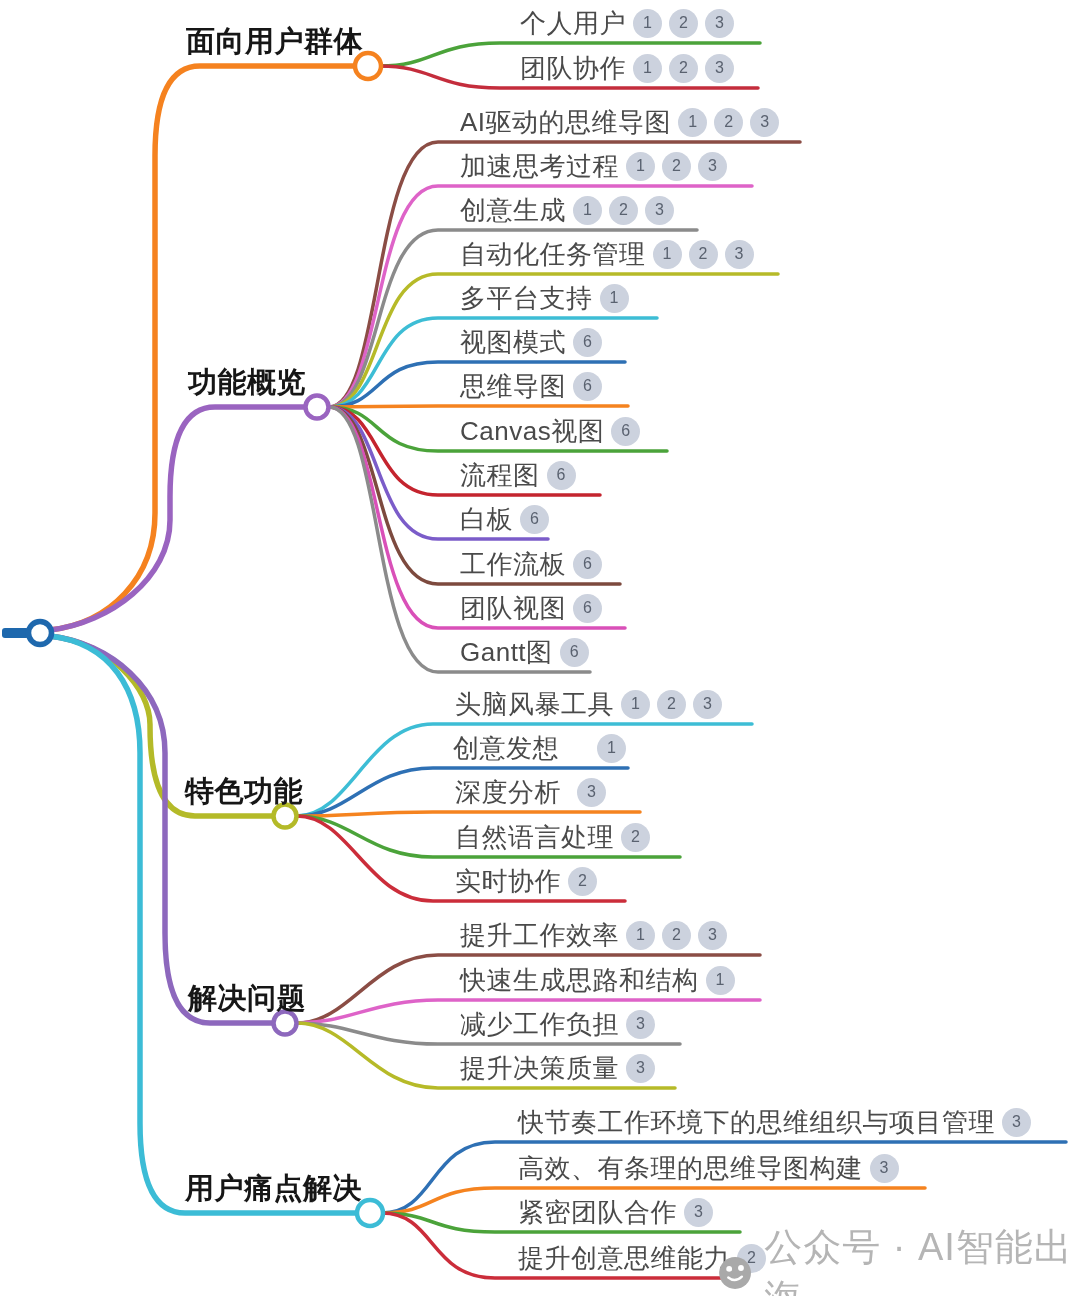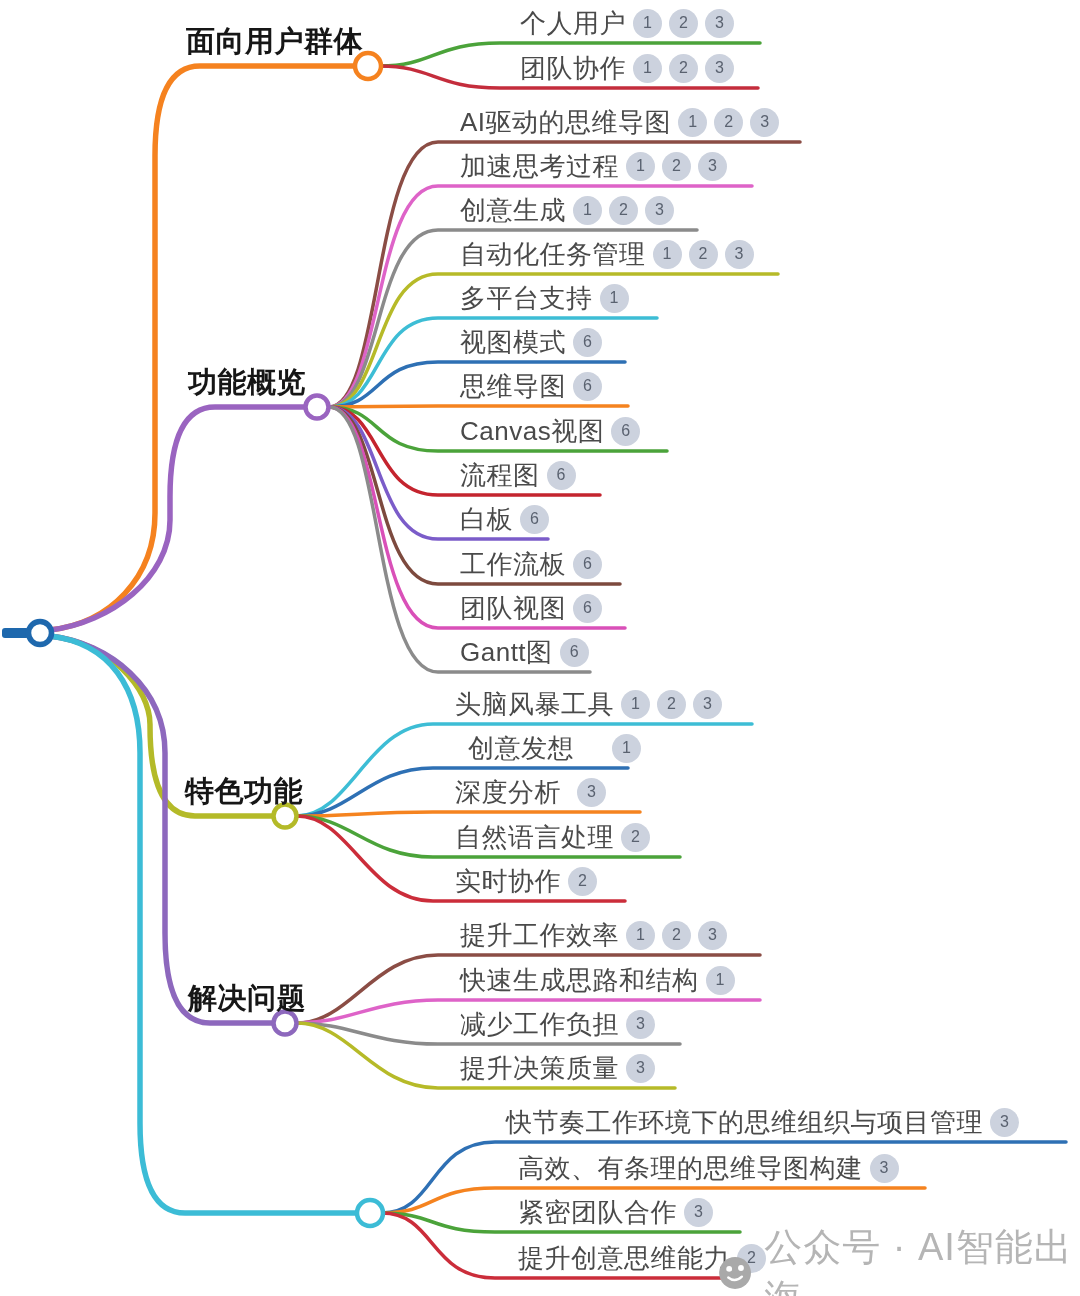--- a/index.html
+++ b/index.html
@@ -145,21 +145,21 @@
       </div>
       <div class="node-label" style="left: 188px; top: 365px;">
         <span class="branch-label">功能概览</span>
       </div>
       <div class="node-label child-label" style="left: 455px; top: 686px; justify-content: space-between;">
         <span class="txt">头脑风暴工具</span>
         <span class="badge">1</span>
         <span class="badge">2</span>
         <span class="badge">3</span>
       </div>
-      <div class="node-label child-label" style="left: 468px; top: 730px; gap: 38px;">
+      <div class="node-label child-label" style="left: 453px; top: 730px; gap: 38px;">
         <span class="txt">创意发想</span>
         <span class="badge">1</span>
       </div>
       <div class="node-label child-label" style="left: 455px; top: 774px; gap: 16px;">
         <span class="txt">深度分析</span>
         <span class="badge">3</span>
       </div>
       <div class="node-label child-label" style="left: 455px; top: 819px;">
         <span class="txt">自然语言处理</span>
         <span class="badge">2</span>
@@ -185,35 +185,38 @@
         <span class="txt">减少工作负担</span>
         <span class="badge">3</span>
       </div>
       <div class="node-label child-label" style="left: 460px; top: 1050px;">
         <span class="txt">提升决策质量</span>
         <span class="badge">3</span>
       </div>
       <div class="node-label" style="left: 188px; top: 981px;">
         <span class="branch-label">解决问题</span>
       </div>
-      <div class="node-label child-label" style="left: 506px; top: 1104px;">
+      <div class="node-label child-label" style="left: 518px; top: 1104px;">
         <span class="txt">快节奏工作环境下的思维组织与项目管理</span>
         <span class="badge">3</span>
       </div>
       <div class="node-label child-label" style="left: 518px; top: 1150px;">
         <span class="txt">高效、有条理的思维导图构建</span>
         <span class="badge">3</span>
       </div>
       <div class="node-label child-label" style="left: 518px; top: 1194px;">
         <span class="txt">紧密团队合作</span>
         <span class="badge">3</span>
       </div>
       <div class="node-label child-label" style="left: 518px; top: 1240px;">
         <span class="txt">提升创意思维能力</span>
         <span class="badge">2</span>
+      </div>
+      <div class="node-label" style="left: 185px; top: 1171px;">
+        <span class="branch-label">用户痛点解决</span>
       </div>
     </div>
 
   <div class="watermark">
     <svg width="42" height="42" viewBox="0 0 42 42">
       <circle cx="21" cy="21" r="17.5" fill="#a9a9a9"></circle>
       <circle cx="14.5" cy="16.5" r="3.2" fill="#ffffff"></circle>
       <circle cx="27.5" cy="15.5" r="3.2" fill="#ffffff"></circle>
       <path d="M13.5 26 Q21 32 28.5 25" stroke="#ffffff" stroke-width="2.6" fill="none" stroke-linecap="round"></path>
     </svg>

